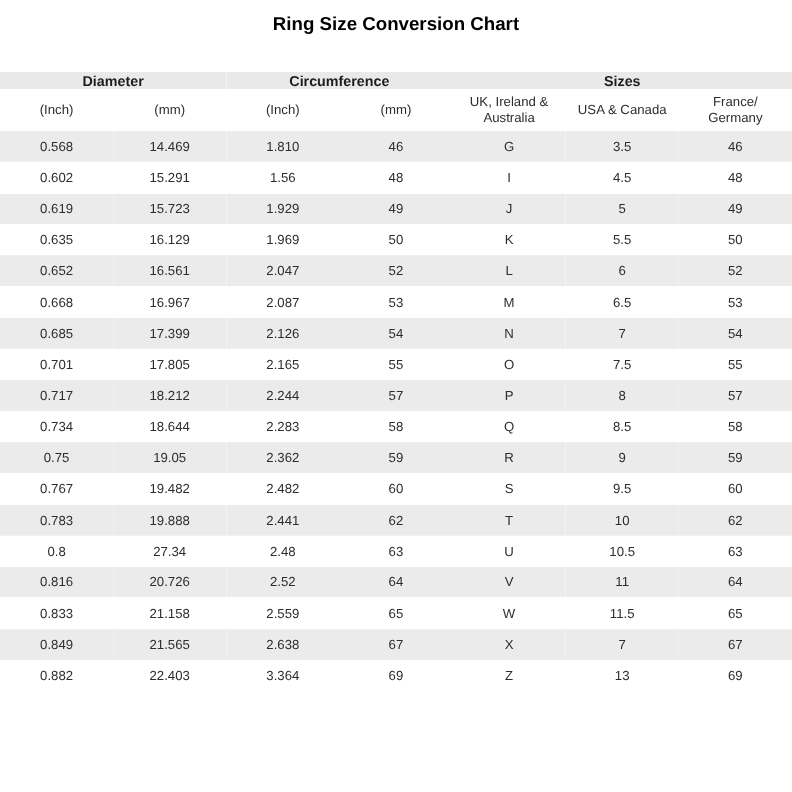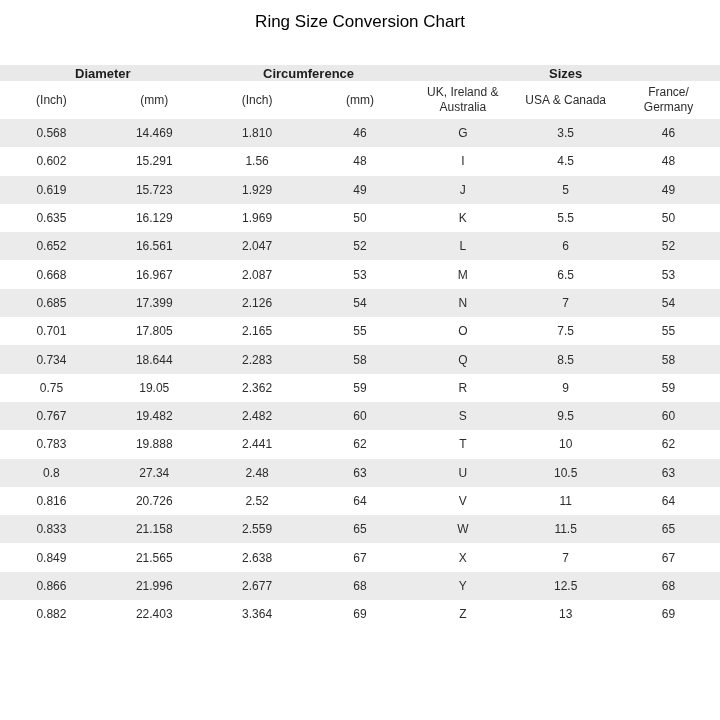--- a/index.html
+++ b/index.html
@@ -13,21 +13,21 @@
     width:720px;height:720px;background:#ffffff;
     font-family:"Liberation Sans", sans-serif;
     color:var(--text);
     overflow:hidden;
   }
   .page-title{
     margin:12px 0 0 0;
     text-align:center;
     font-size:17px;
     line-height:20px;
-    font-weight:normal;
+    font-weight:bold;
     color:var(--title);
   }
   table{
     width:720px;
     margin-top:33px;
     border-collapse:collapse;
     table-layout:fixed;
   }
   th,td{
     text-align:center;
@@ -156,20 +156,29 @@
       <tr>
         <td>0.701</td>
         <td>17.805</td>
         <td>2.165</td>
         <td>55</td>
         <td>O</td>
         <td>7.5</td>
         <td>55</td>
       </tr>
       <tr>
+        <td>0.717</td>
+        <td>18.212</td>
+        <td>2.244</td>
+        <td>57</td>
+        <td>P</td>
+        <td>8</td>
+        <td>57</td>
+      </tr>
+      <tr>
         <td>0.734</td>
         <td>18.644</td>
         <td>2.283</td>
         <td>58</td>
         <td>Q</td>
         <td>8.5</td>
         <td>58</td>
       </tr>
       <tr>
         <td>0.75</td>
@@ -228,29 +237,20 @@
       <tr>
         <td>0.849</td>
         <td>21.565</td>
         <td>2.638</td>
         <td>67</td>
         <td>X</td>
         <td>7</td>
         <td>67</td>
       </tr>
       <tr>
-        <td>0.866</td>
-        <td>21.996</td>
-        <td>2.677</td>
-        <td>68</td>
-        <td>Y</td>
-        <td>12.5</td>
-        <td>68</td>
-      </tr>
-      <tr>
         <td>0.882</td>
         <td>22.403</td>
         <td>3.364</td>
         <td>69</td>
         <td>Z</td>
         <td>13</td>
         <td>69</td>
       </tr>
     </tbody>
 </table>

